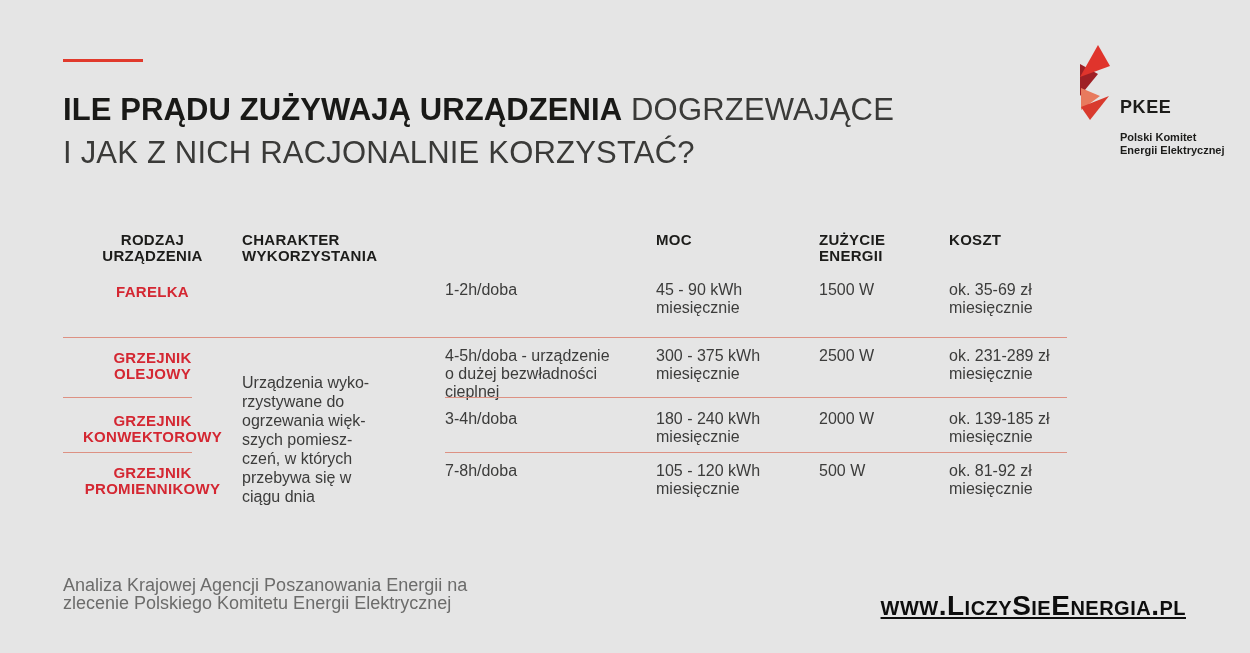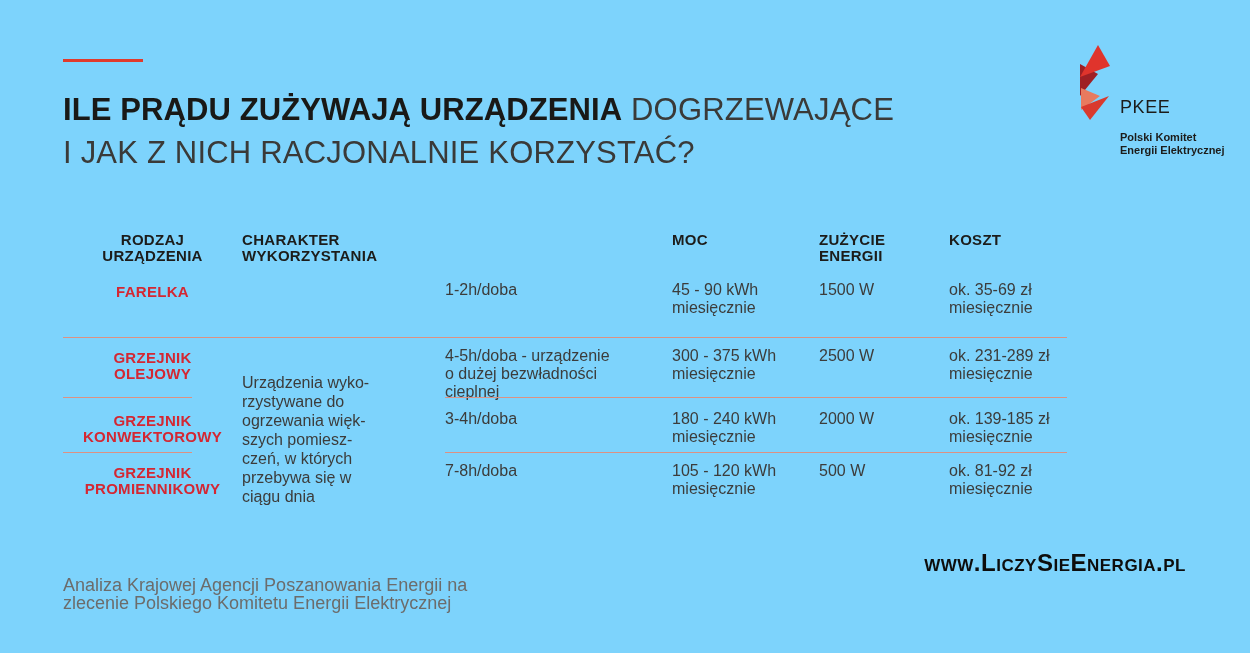--- a/index.html
+++ b/index.html
@@ -1,21 +1,21 @@
 <!DOCTYPE html>
 <html><head>
 <meta charset="utf-8">
 <style>
   * { margin: 0; padding: 0; box-sizing: border-box; }
   html, body { background: #d8d5c9; }
   .page {
     position: relative;
     width: 1250px;
     height: 653px;
-    background: #7dd3fc;
+    background: #e5e5e5;
     font-family: "Liberation Sans", sans-serif;
     overflow: hidden;
     color: #3c3c3b;
   }
   .accent-line {
     position: absolute;
     left: 63px; top: 59px;
     width: 80px; height: 3px;
     background: #e13a2c;
   }
@@ -26,21 +26,21 @@
     line-height: 43px;
     letter-spacing: 0.2px;
     color: #3a3a38;
     font-weight: 400;
     white-space: nowrap;
   }
   .title-bold { font-weight: 800; color: #191917; letter-spacing: 0.1px; }
   
   .logo-icon { position: absolute; left: 1078px; top: 44px; }
   .logo-text { position: absolute; left: 1120px; top: 97px; color: #1c1c1a; }
-  .logo-name { font-size: 18px; font-weight: 400; letter-spacing: 0.6px; line-height: 20px; }
+  .logo-name { font-size: 18px; font-weight: 700; letter-spacing: 0.6px; line-height: 20px; }
   .logo-sub { font-size: 11px; font-weight: 700; line-height: 13px; margin-top: 14px; white-space: pre-line; }
   
   .table {
     position: absolute;
     left: 63px; top: 232px;
     display: grid;
     grid-template-columns: 179px 203px 211px 163px 130px 118px;
     grid-template-rows: 49px 56px 10px 50px 13px 42px 10px 48px;
   }
   .cell {
@@ -72,40 +72,41 @@
     padding-top: 26px;
     line-height: 19px;
   }
   .sep { border-top: 1px solid #dd9183; }
   .sep-full { grid-column: 1 / span 6; grid-row: 3; }
   .sep-left-2 { grid-column: 1; grid-row: 5; width: 129px; }
   .sep-right-2 { grid-column: 3 / span 4; grid-row: 5; }
   .sep-left-3 { grid-column: 1; grid-row: 7; width: 129px; }
   .sep-right-3 { grid-column: 3 / span 4; grid-row: 7; }
   .c1 { grid-column: 1; text-align: center; } .c2 { grid-column: 2; } .c3 { grid-column: 3; }
-  .c4 { grid-column: 4; margin-left: 16px; } .c5 { grid-column: 5; } .c6 { grid-column: 6; }
+  .c4 { grid-column: 4; } .c5 { grid-column: 5; } .c6 { grid-column: 6; }
   .r1 { grid-row: 1; } .r2 { grid-row: 2; } .r4 { grid-row: 4; }
   .r6 { grid-row: 6; } .r8 { grid-row: 8; }
   
   .source-note {
     position: absolute;
     left: 63px; top: 577px;
     font-size: 18px;
     line-height: 17.5px;
     color: #6c6c6b;
     white-space: pre-line;
   }
   .website {
     position: absolute;
-    right: 64px; top: 549px;
-    font-size: 24px;
+    right: 64px; top: 590px;
+    font-size: 28px;
     font-weight: 800;
     font-variant: small-caps;
     letter-spacing: 0.5px;
     color: #0d0d0d;
+    text-decoration: underline;
   }
 </style>
 </head>
 <body>
 
 <div class="page">
 
   <div class="accent-line"></div>
 
   <div class="title-block">

